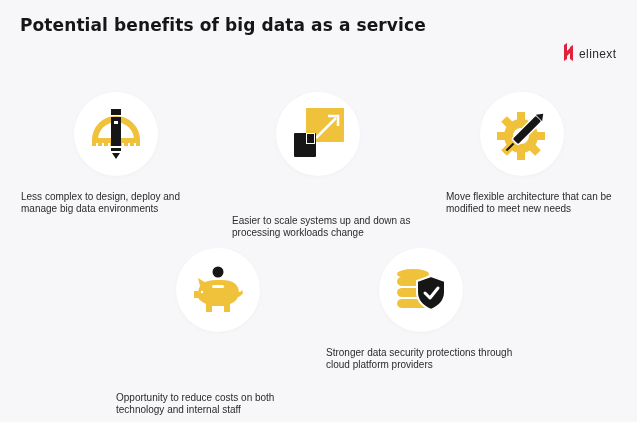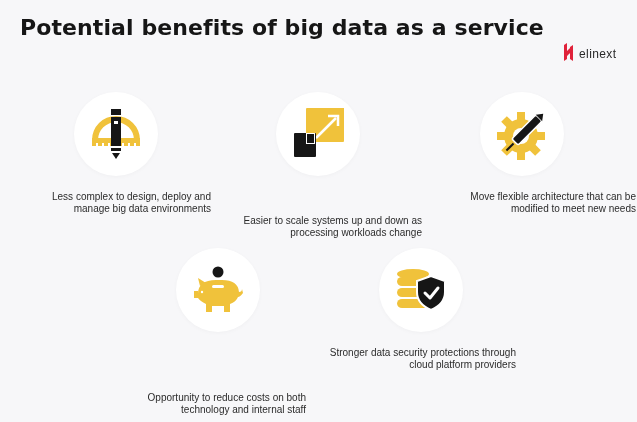--- a/index.html
+++ b/index.html
@@ -7,39 +7,39 @@
       width: 637px; height: 422px;
       background: #f7f7f9;
       font-family: "DejaVu Sans", sans-serif;
       position: relative;
       overflow: hidden;
       color: #1b1b1b;
     }
     .title {
       position: absolute; left: 20px; top: 15px;
       font-family: "DejaVu Sans", sans-serif;
-      font-weight: bold; font-size: 22px; letter-spacing: 0.1px;
+      font-weight: bold; font-size: 17px; letter-spacing: 0.1px;
       color: #161616;
     }
     .logo {
       position: absolute; left: 563px; top: 11px;
       display: flex; align-items: center; gap: 5px; margin-top: 32px;
     }
     .logo-word {
       font-family: "Liberation Sans", sans-serif;
       font-size: 12px; color: #2a2a2a; letter-spacing: 0.4px;
     }
     .circle {
       position: absolute; width: 84px; height: 84px;
       border-radius: 50%; background: #ffffff;
       box-shadow: 0 1px 4px rgba(0,0,0,0.03);
     }
     .circle svg { position: absolute; left: 0; top: 0; }
     .caption {
-      position: absolute; width: 190px; text-align: right;
+      position: absolute; width: 190px; text-align: left;
       font-family: "Liberation Sans", sans-serif;
       font-size: 10px; line-height: 12px; color: #2b2b2b;
     }
   </style>
 </head>
 <body>
 
 <div class="title">Potential benefits of big data as a service</div>
 
 <div class="logo">

